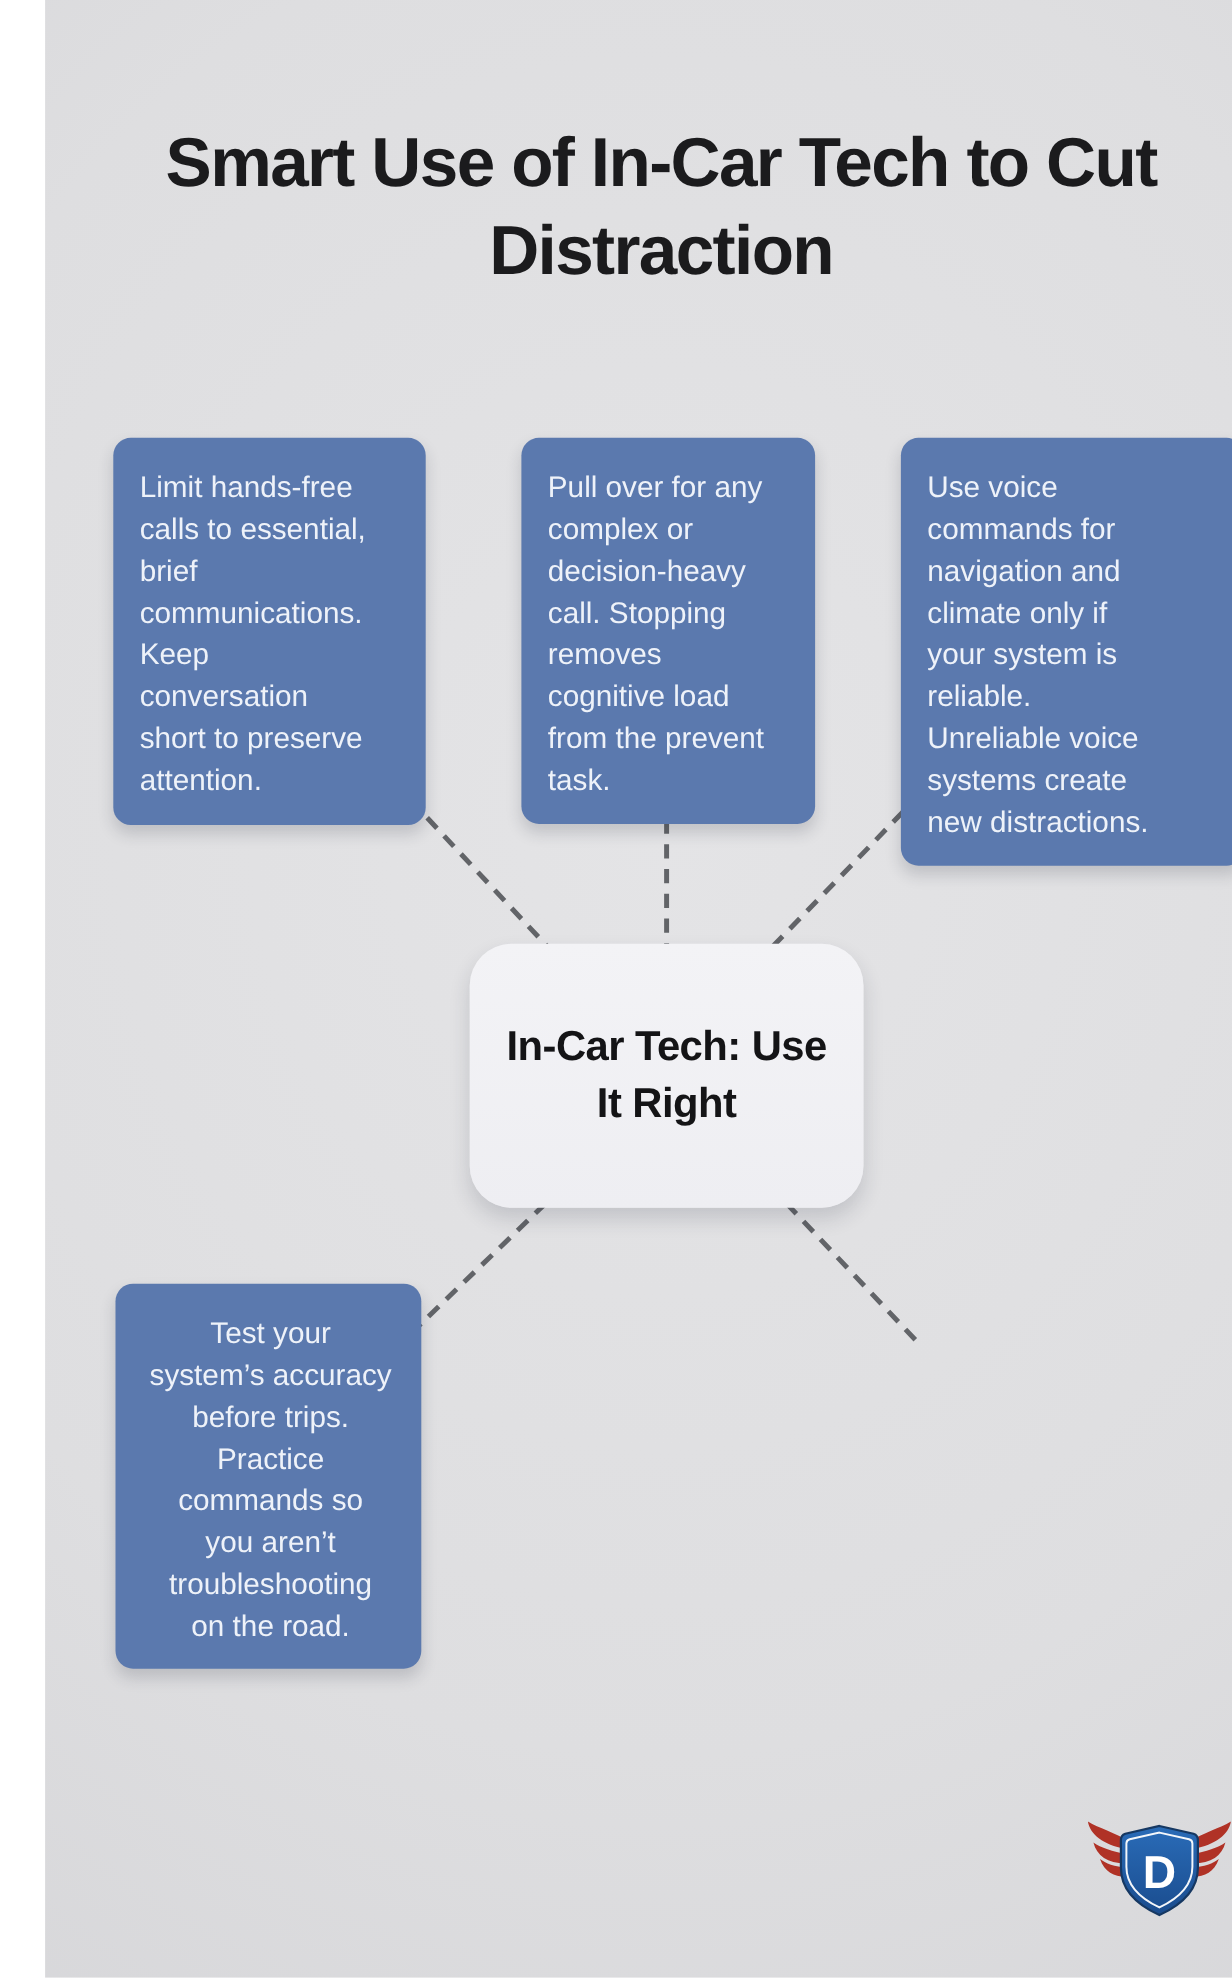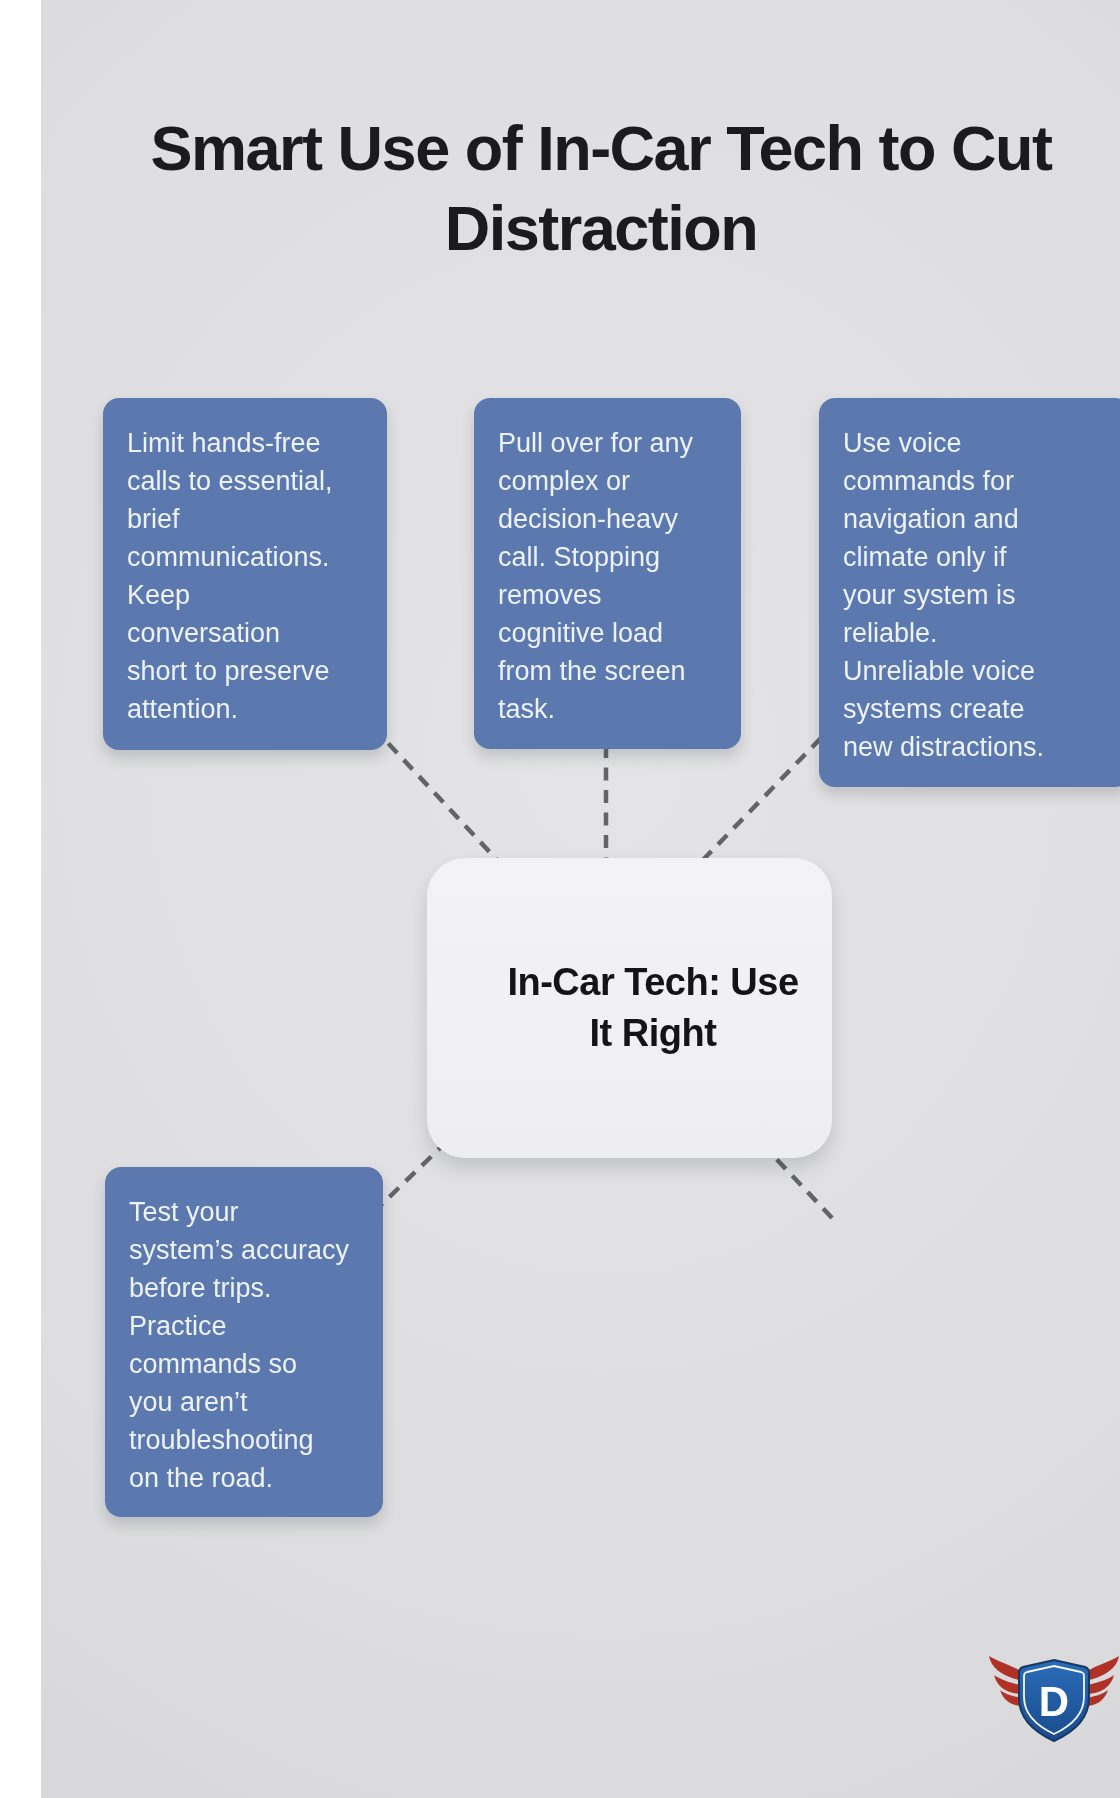--- a/index.html
+++ b/index.html
@@ -33,29 +33,29 @@
   .card-text{
     color:#eef2f9;
     font-size:27px;
     line-height:38px;
     font-weight:400;
     white-space:pre-line;
   }
   #card-tl{left:62px;  top:398px;  width:284px; height:352px;}
   #card-tm{left:433px; top:398px;  width:267px; height:351px;}
   #card-tr{left:778px; top:398px;  width:312px; height:389px;}
-  #card-bl{left:64px;  top:1167px; width:278px; height:350px;}
+  #card-bl{left:64px;  top:1167px; width:278px; height:350px;text-align:center;}
   #card-br{left:782px; top:1167px; width:280px; height:394px;}
   .center-node{
     position:absolute;
-    left:386px; top:858px; width:358px; height:300px;
+    left:386px; top:858px; width:358px; height:240px;
     background:linear-gradient(180deg,#f3f3f6 0%, #eeeef2 100%);
     border-radius:38px;
     box-shadow:0 10px 18px rgba(40,45,60,0.16);
-    display:flex;align-items:center;justify-content:center;padding-left:47px;
+    display:flex;align-items:center;justify-content:center;
   }
   .center-node-title{
     text-align:center;
     font-size:38px;
     line-height:51px;
     font-weight:700;
     color:#141416;
     white-space:pre-line;
     letter-spacing:-0.5px;
   }
@@ -90,21 +90,21 @@
 short to preserve
 attention.</div>
   </div>
   <div class="card" id="card-tm">
     <div class="card-text">Pull over for any
 complex or
 decision-heavy
 call. Stopping
 removes
 cognitive load
-from the screen
+from the prevent
 task.</div>
   </div>
   <div class="card" id="card-tr">
     <div class="card-text">Use voice
 commands for
 navigation and
 climate only if
 your system is
 reliable.
 Unreliable voice

